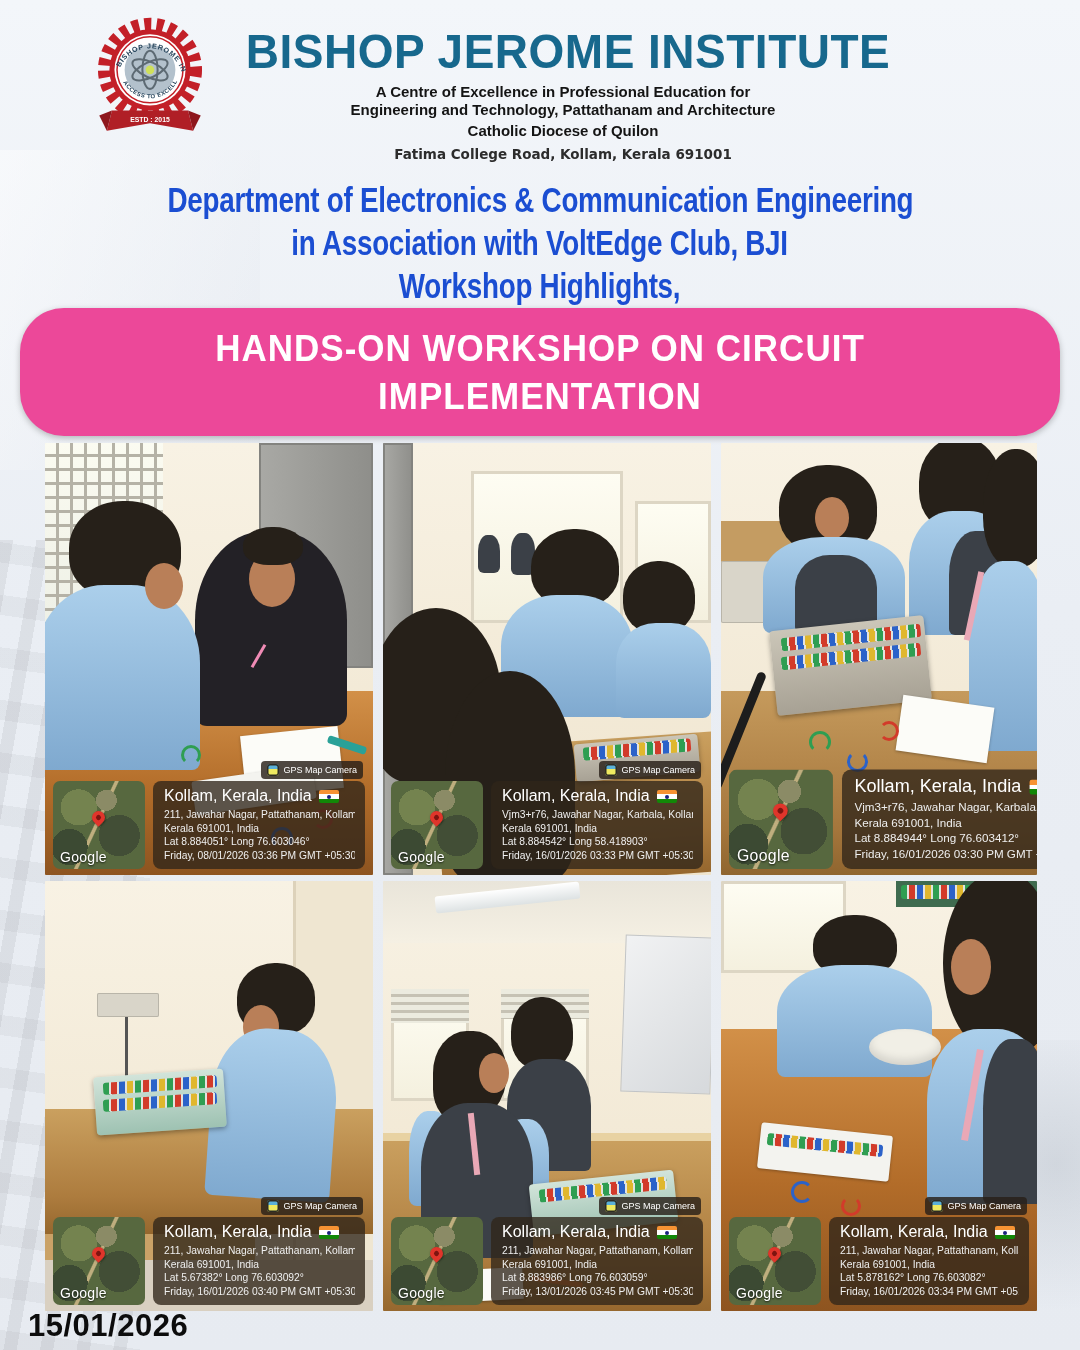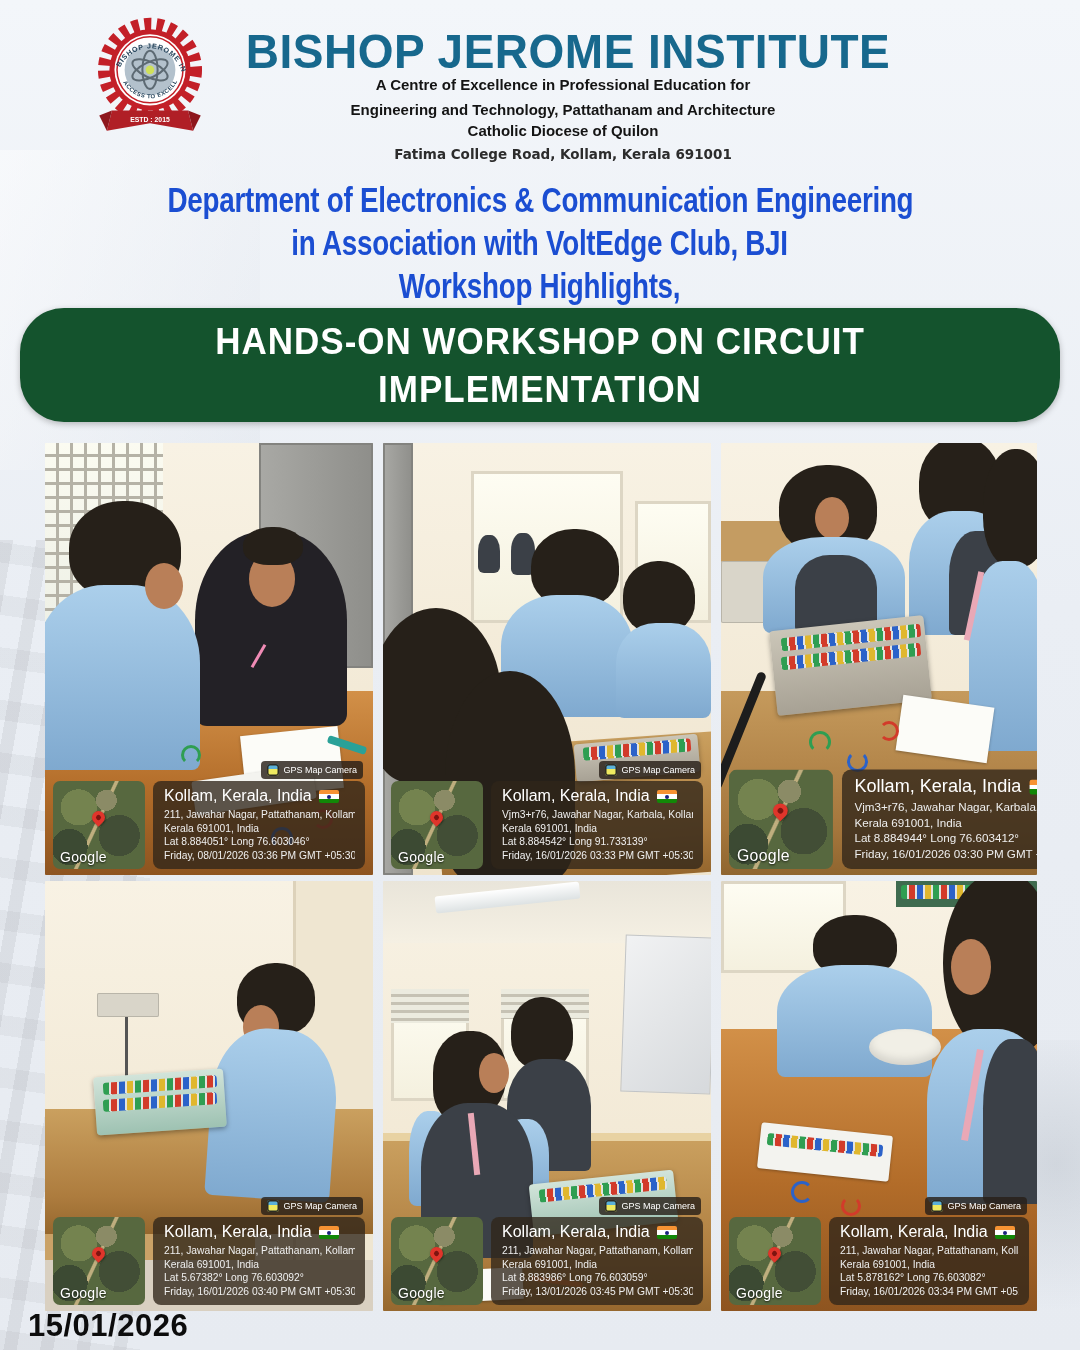--- a/index.html
+++ b/index.html
@@ -19,29 +19,29 @@
   .bg-soft3{left:180px;top:300px;right:40px;height:130px;opacity:.35;
     background:radial-gradient(ellipse at 30% 50%,rgba(255,255,255,.9),rgba(255,255,255,0) 70%);}
 
   
   .logo{left:86px;top:14px;width:128px;height:132px;}
   .inst-title{left:0;right:0;top:22px;text-align:center;padding-left:56px;
     font-size:46px;font-weight:800;letter-spacing:.5px;color:#17688d;
     transform:scaleY(1.06);transform-origin:top center;}
   .sub{left:0;right:0;text-align:center;padding-left:46px;color:#141414;
     font-size:15px;font-weight:700;}
-  .sub1{top:76px;text-align:center;} .sub2{top:101px;} .sub3{top:122px;}
+  .sub1{top:83px;text-align:center;} .sub2{top:101px;} .sub3{top:122px;}
   .addr{left:0;right:0;top:146px;text-align:center;padding-left:46px;
     font-family:"DejaVu Sans",sans-serif;font-size:13.5px;font-weight:700;color:#2c2c2c;}
   .dept{left:0;right:0;text-align:center;color:#1b4ed2;font-weight:800;
     font-size:29px;letter-spacing:-.3px;}
   .dept span{display:inline-block;transform:scale(.96,1.18);transform-origin:center;}
   .dept1{top:184px;} .dept2{top:227px;} .dept3{top:270px;}
 
-  .banner{left:20px;right:20px;top:308px;height:114px;background:#14532d;
+  .banner{left:20px;right:20px;top:308px;height:128px;background:#ec4899;
     border-radius:44px;box-shadow:0 2px 6px rgba(0,0,0,.25);
     display:flex;flex-direction:column;align-items:center;justify-content:center;}
   .banner div{color:#fff;font-size:35px;font-weight:800;letter-spacing:1px;
     line-height:48px;transform:scaleY(1.05);}
 
   
   .grid{left:45px;top:443px;width:992px;display:grid;
     grid-template-columns:328px 328px 316px;grid-template-rows:432px 430px;
     column-gap:10px;row-gap:6px;}
   .ph{position:relative;overflow:hidden;background:#efe8d8;border-radius:1px;}
@@ -223,21 +223,21 @@
           <span class="pin"></span>
           <span class="google-label">Google</span>
         </div>
       <div class="info-panel">
         <div class="loc-title">
             <span>Kollam, Kerala, India</span>
             <span class="flag"></span>
           </div>
         <div class="loc-line">Vjm3+r76, Jawahar Nagar, Karbala, Kollam,</div>
         <div class="loc-line">Kerala 691001, India</div>
-        <div class="loc-line">Lat 8.884542° Long 91.733139°</div>
+        <div class="loc-line">Lat 8.884542° Long 58.418903°</div>
         <div class="loc-line">Friday, 16/01/2026 03:33 PM GMT +05:30</div>
       </div>
     </div>
   </div>
 
   <div class="ph">
     <div class="a wall" style="inset:0"></div>
     <div class="a" style="left:0;top:78px;width:115px;height:48px;background:#c49c62"></div>
     <div class="a strip" style="left:0;top:118px;width:62px;height:62px"></div>
     <div class="a wood2" style="left:0;top:248px;width:316px;height:184px;background:linear-gradient(180deg,#c59a5c,#a5763c 75%,#8f652f)"></div>

